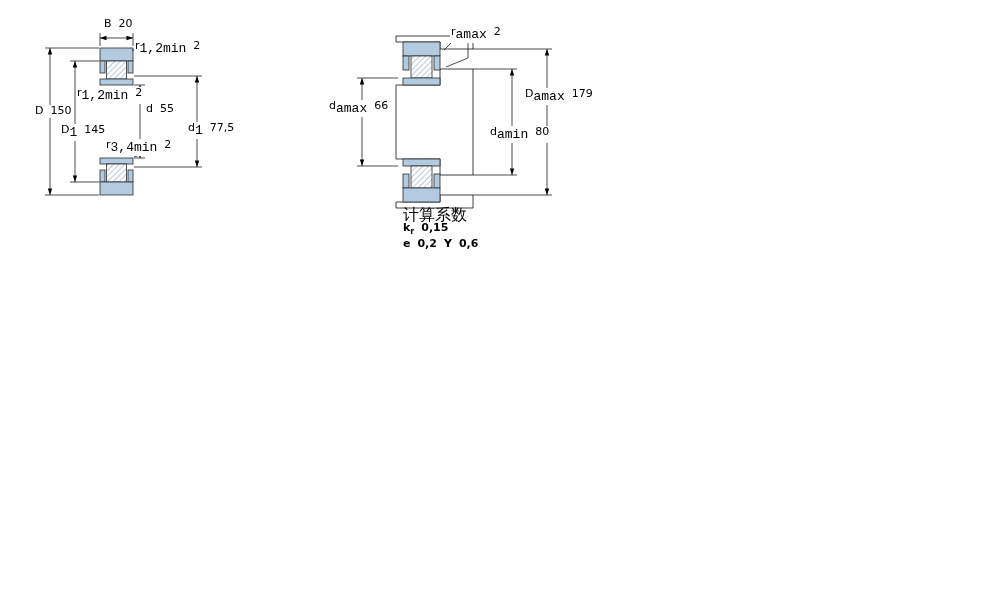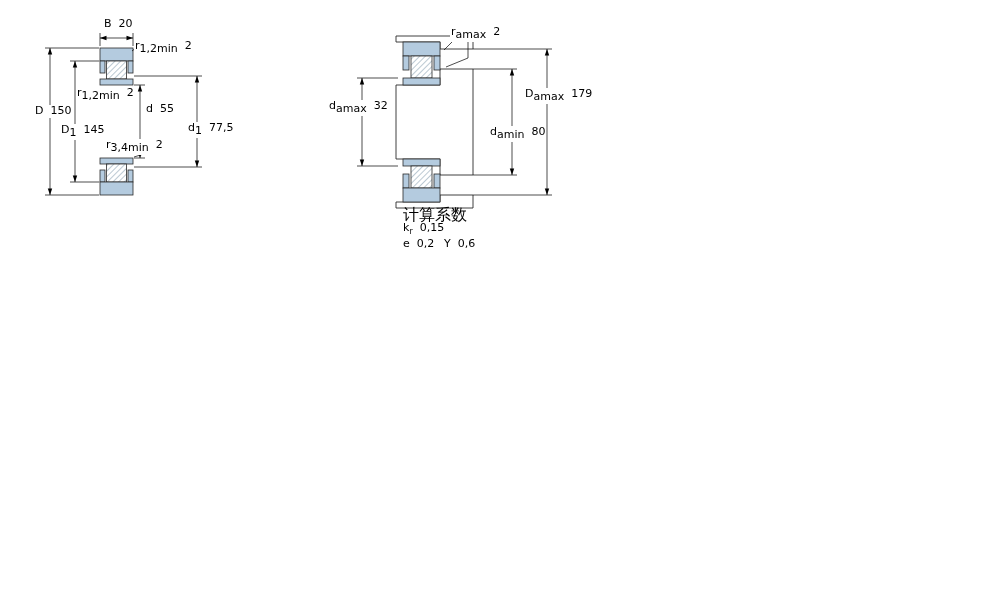--- a/index.html
+++ b/index.html
@@ -11,24 +11,24 @@
   svg.drawing { position:absolute; left:0; top:0; }
   .ring   { fill:var(--bearing-fill,#b4cbdf); stroke:#2a2a2a; stroke-width:0.8; }
   .roller { fill:url(#hatch); stroke:#2a2a2a; stroke-width:0.8; }
   .white  { fill:#ffffff; stroke:#2a2a2a; stroke-width:0.9; }
   .dim    { stroke:#000; stroke-width:0.7; fill:none; }
   .arrow  { fill:#000; stroke:none; }
   .dim-label {
     position:absolute; font-size:11px; background:#fff; white-space:nowrap;
     line-height:1.15; padding:0 1px;
   }
-  .dim-label sub { font-size:11px; }
+  .dim-label sub { font-size:13px;font-family:Liberation Mono, monospace; }
   .dim-label .val { margin-left:7px; }
   .calc-title { position:absolute; font-size:16px; white-space:nowrap; }
-  .calc-row { position:absolute; font-size:11px; white-space:nowrap; }
+  .calc-row { position:absolute; font-size:11px; white-space:nowrap;font-weight:bold; }
   .calc-row sub { font-size:8px; }
   .calc-row .val { margin-left:7px; }
 </style>
 </head>
 <body>
 
 <svg class="drawing" width="1000" height="600" viewBox="0 0 1000 600">
   <defs>
     <pattern id="hatch" width="4" height="4" patternUnits="userSpaceOnUse" patternTransform="rotate(45)">
       <rect width="4" height="4" fill="#ffffff"></rect>
@@ -149,21 +149,21 @@
   <span>r</span><sub>3,4min</sub><span class="val">2</span>
 </div>
 <div class="dim-label" style="left:187px; top:122px">
   <span>d</span><sub>1</sub><span class="val">77,5</span>
 </div>
 
 <div class="dim-label" style="left:450px; top:26px">
   <span>r</span><sub>amax</sub><span class="val">2</span>
 </div>
 <div class="dim-label" style="left:328px; top:100px">
-  <span>d</span><sub>amax</sub><span class="val">32</span>
+  <span>d</span><sub>amax</sub><span class="val">66</span>
 </div>
 <div class="dim-label" style="left:524px; top:88px">
   <span>D</span><sub>amax</sub><span class="val">179</span>
 </div>
 <div class="dim-label" style="left:489px; top:126px">
   <span>d</span><sub>amin</sub><span class="val">80</span>
 </div>
 
 <div class="calc-title" style="left:403px; top:205px">计算系数</div>
 <div class="calc-row" style="left:403px; top:221px">

